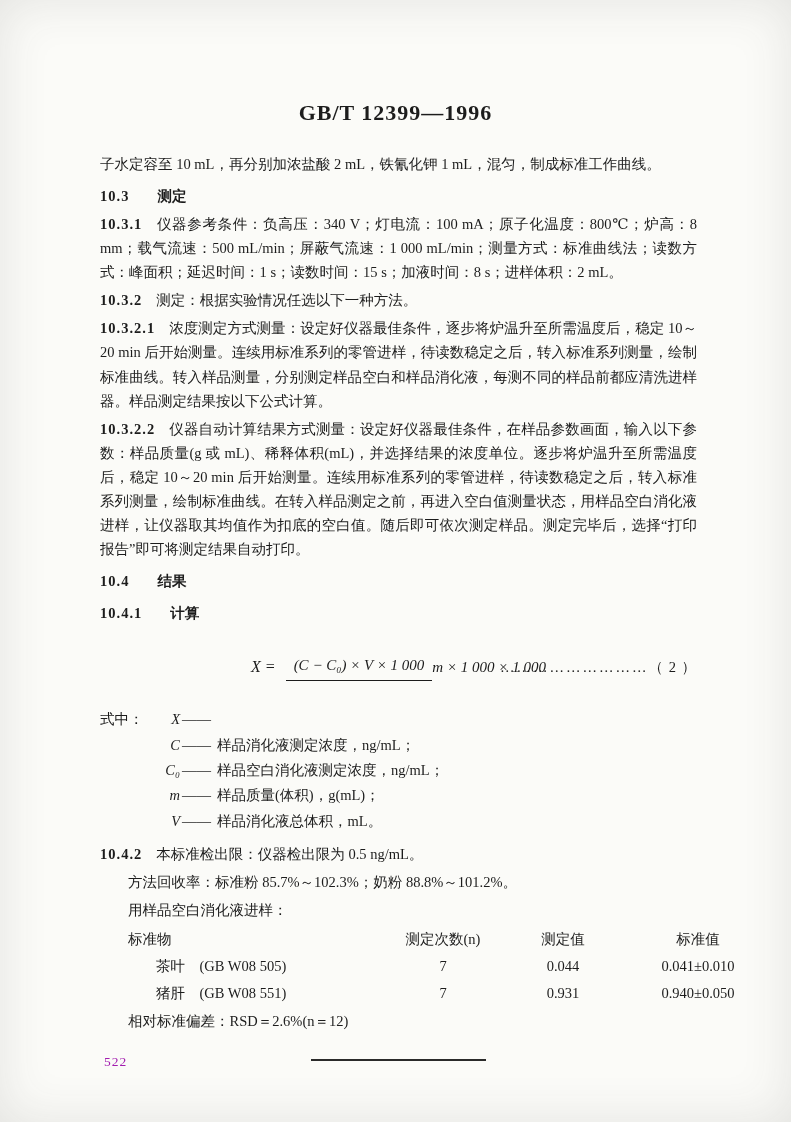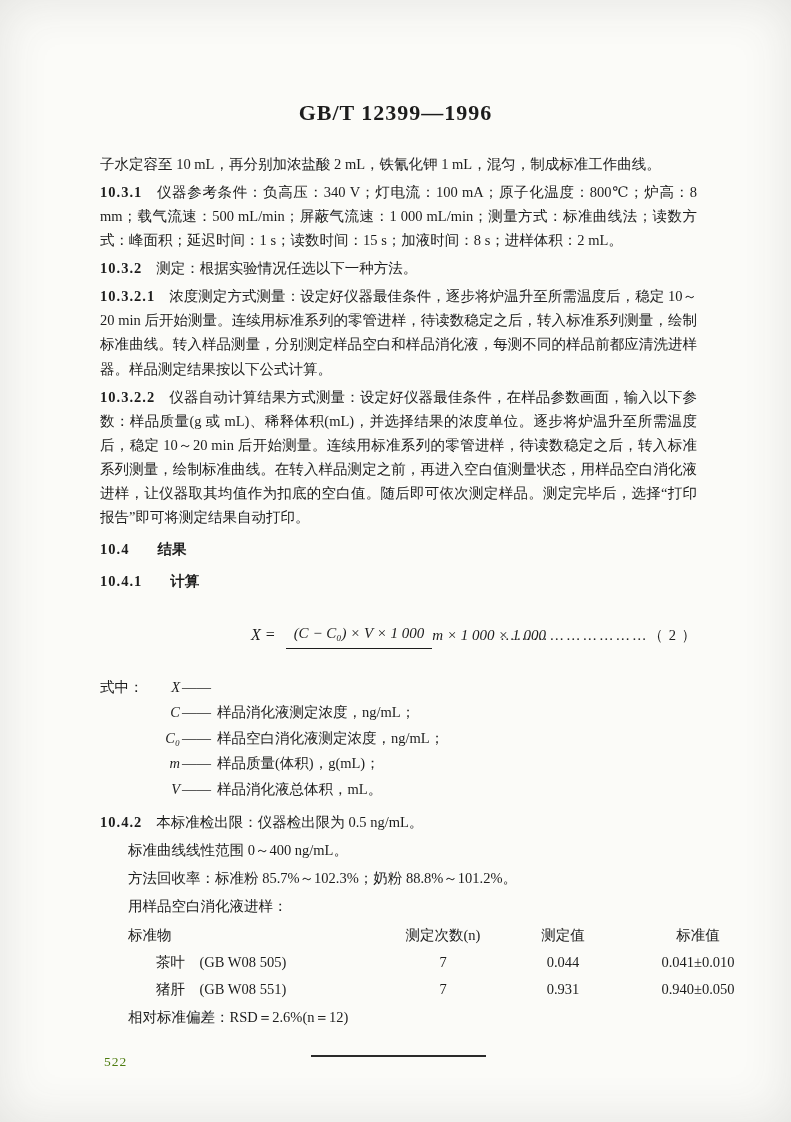--- a/index.html
+++ b/index.html
@@ -70,34 +70,37 @@
     border: 0;
     border-top: 2px solid #2a2a2a;
     margin: 26px auto 0 auto;
   }
   .page-number {
     position: absolute;
     left: 104px;
     bottom: 52px;
     font-size: 13.5px;
     letter-spacing: 1px;
-    color: #4d7c0f;
+    color: #a21caf;
   }
 </style>
 </head>
 <body>
 
 <div class="page">
 
   <div class="doc-header">GB/T 12399—1996</div>
 
   <div class="content">
 
     <p class="para">子水定容至 10 mL，再分别加浓盐酸 2 mL，铁氰化钾 1 mL，混匀，制成标准工作曲线。</p>
 
+    <p class="para sec-heading">
+      <span class="secnum">10.3</span><span class="sec-title">测定</span>
+    </p>
 
     <p class="para">
       <span class="secnum">10.3.1</span><span>仪器参考条件：负高压：340 V；灯电流：100 mA；原子化温度：800℃；炉高：8 mm；载气流速：500 mL/min；屏蔽气流速：1 000 mL/min；测量方式：标准曲线法；读数方式：峰面积；延迟时间：1 s；读数时间：15 s；加液时间：8 s；进样体积：2 mL。</span>
     </p>
 
     <p class="para">
       <span class="secnum">10.3.2</span><span>测定：根据实验情况任选以下一种方法。</span>
     </p>
 
     <p class="para">
@@ -156,21 +159,20 @@
         <span class="where-sym">V</span>
         <span class="where-dash">——</span>
         <span>样品消化液总体积，mL。</span>
       </div>
     </div>
 
     <p class="para">
       <span class="secnum">10.4.2</span><span>本标准检出限：仪器检出限为 0.5 ng/mL。</span>
     </p>
 
-    <p class="para indent">标准曲线线性范围 0～400 ng/mL。</p>
     <p class="para indent">方法回收率：标准粉 85.7%～102.3%；奶粉 88.8%～101.2%。</p>
     <p class="para indent">用样品空白消化液进样：</p>
 
     <div class="qc-table">
       <div class="qc-row qc-header">
         <span class="c0">标准物</span>
         <span class="c1">测定次数(n)</span>
         <span class="c2">测定值</span>
         <span class="c3">标准值</span>
       </div>

